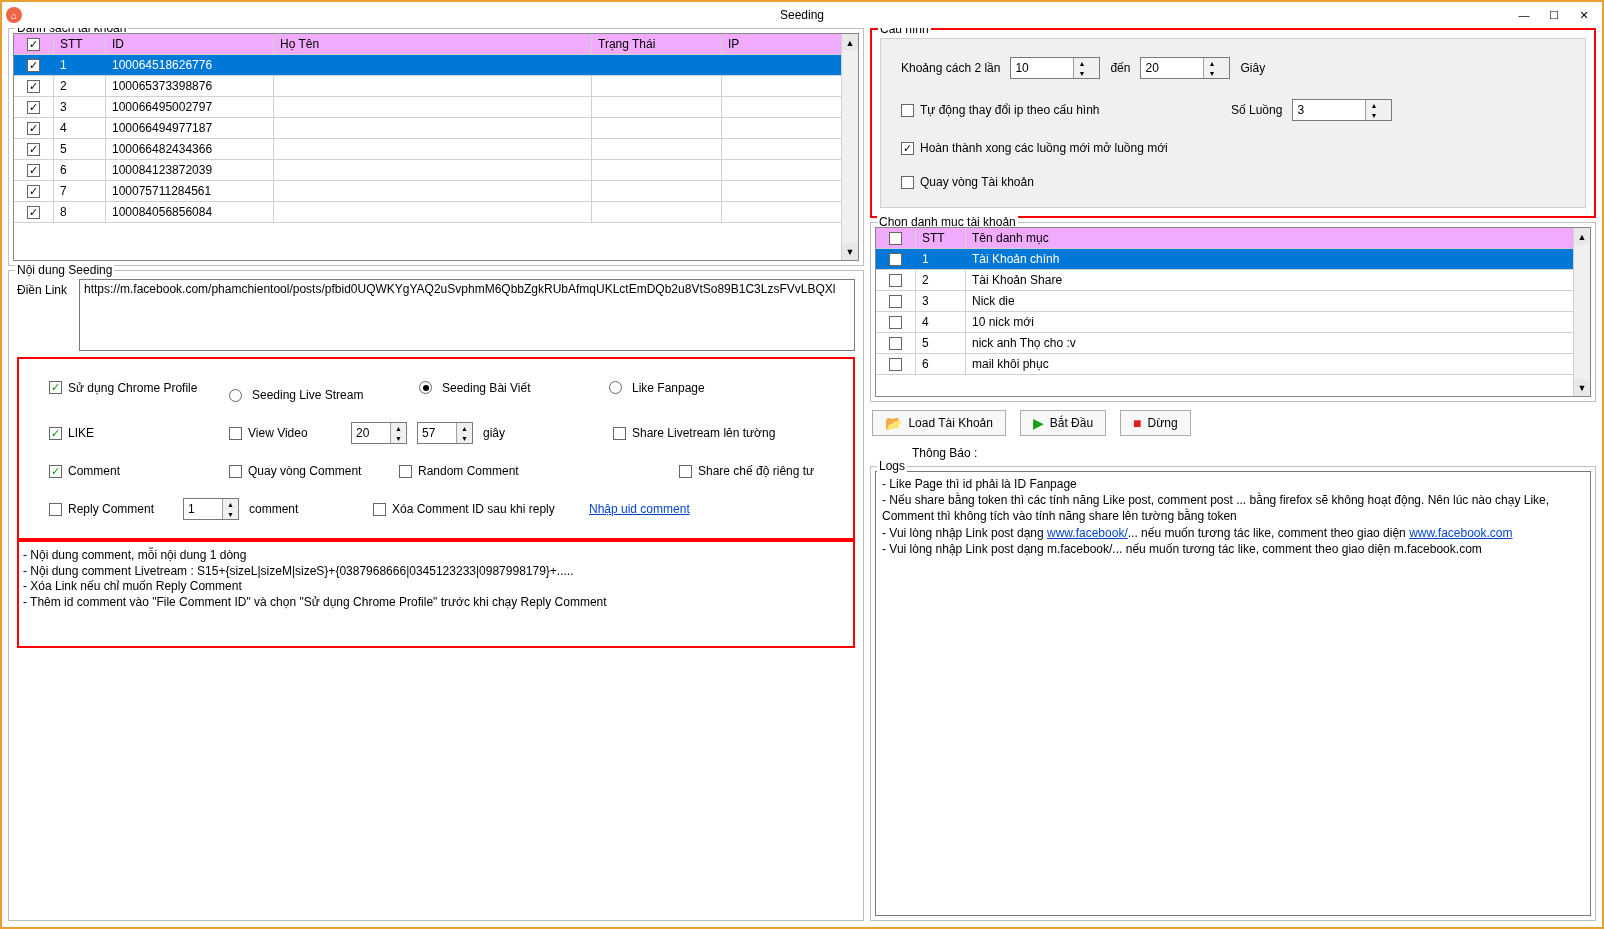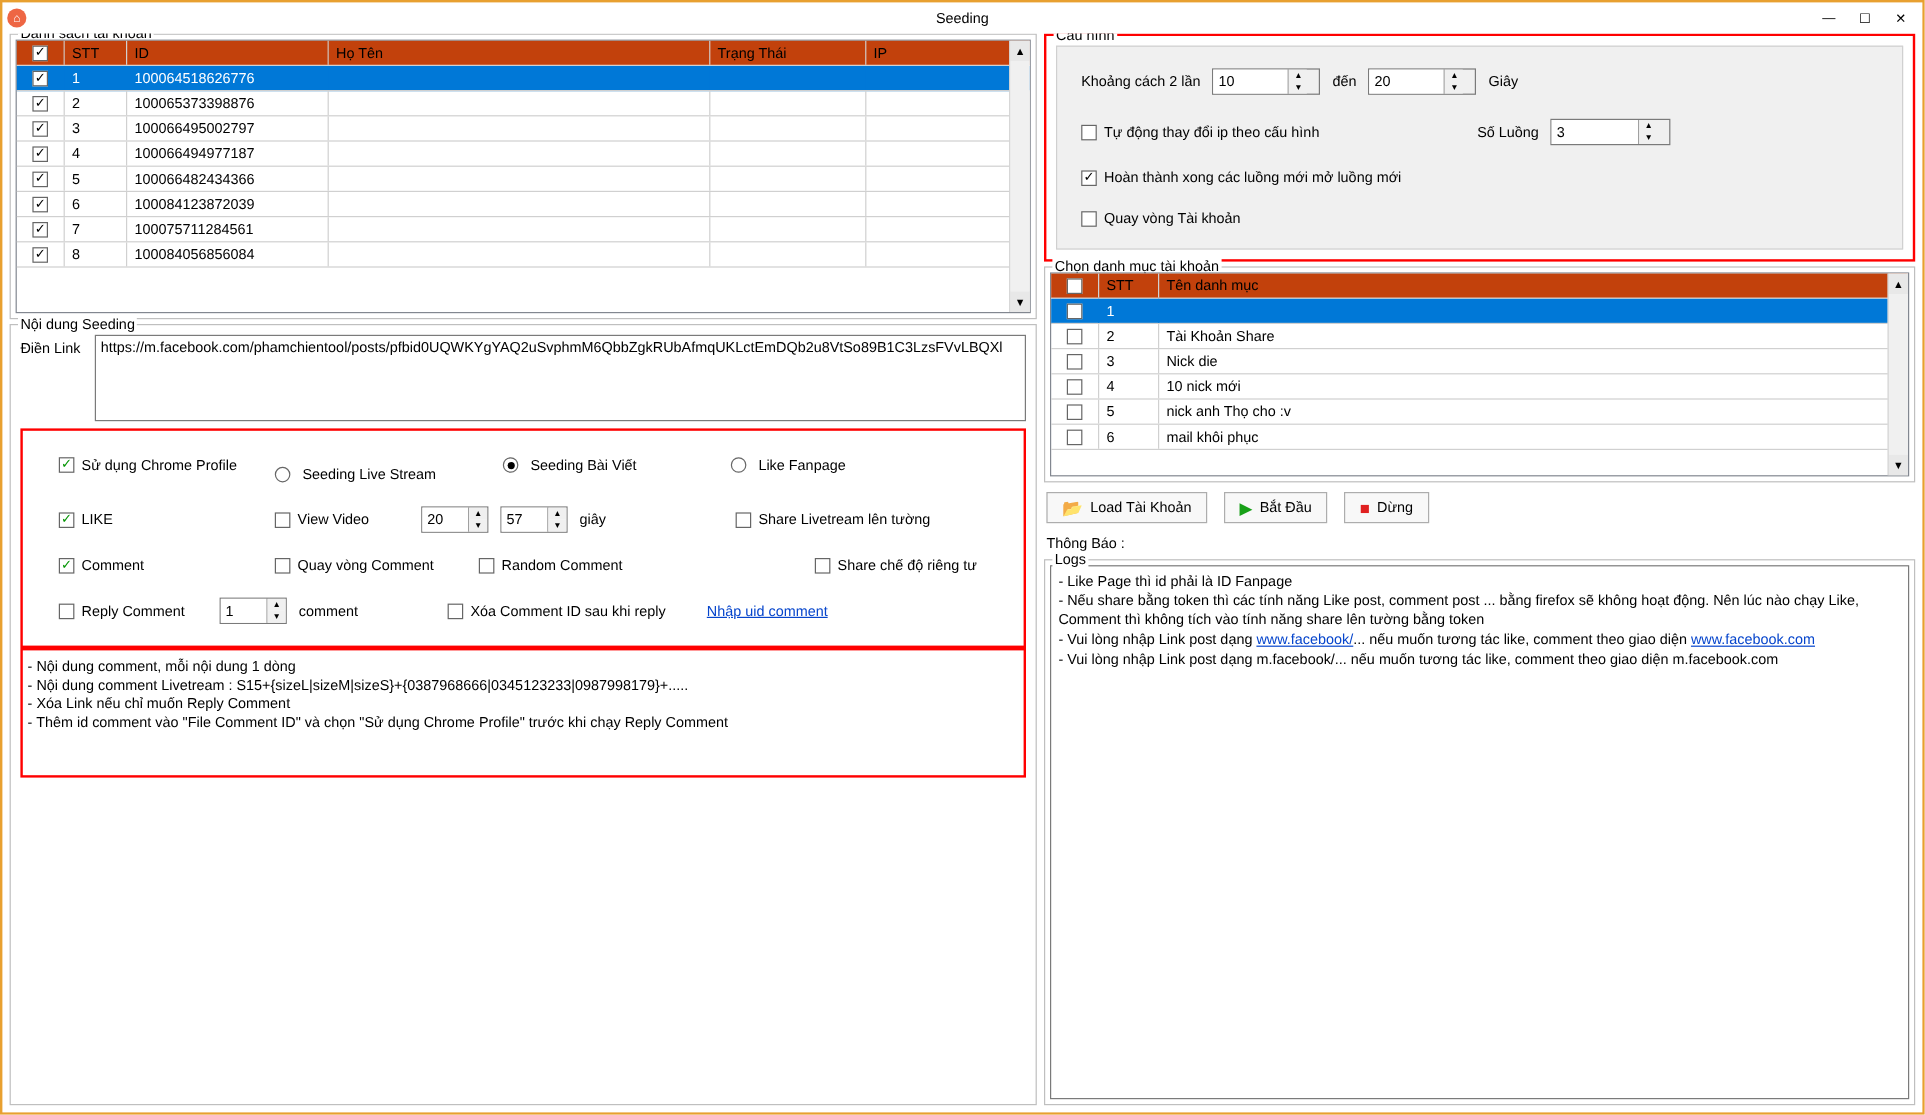--- a/index.html
+++ b/index.html
@@ -75,21 +75,21 @@
 .grid {
   border:1px solid #828790;
   width:100%;
   position:relative;
 }
 .grid-header, .grid-row {
   display:flex;
   border-bottom:1px solid #d0d0d0;
 }
 .grid-header .cell {
-  background:#c2410c;
+  background:#f0abfc;
   border-right:1px solid #d0d0d0;
   padding:3px 6px;
   font-weight:normal;
 }
 .grid-row .cell {
   border-right:1px solid #d0d0d0;
   padding:3px 6px;
 }
 .grid-row.selected { background:#0078d7; color:#fff;}
 .grid-row.selected .cell { border-right-color:#0078d7;}
@@ -488,20 +488,21 @@
               </div>
             <div class="cell cat-col-stt">STT</div>
             <div class="cell cat-col-name">Tên danh mục</div>
           </div>
           <div id="categories-body">
               <div class="grid-row selected">
                 <div class="cell chk cat-col-chk">
                   <span class="chkbox"></span>
                 </div>
                 <div class="cell cat-col-stt">1</div>
+                <div class="cell cat-col-name">Tài Khoản chính</div>
               </div>
               <div class="grid-row">
                 <div class="cell chk cat-col-chk">
                   <span class="chkbox"></span>
                 </div>
                 <div class="cell cat-col-stt">2</div>
                 <div class="cell cat-col-name">Tài Khoản Share</div>
               </div>
               <div class="grid-row">
                 <div class="cell chk cat-col-chk">
@@ -548,21 +549,21 @@
         <button class="btn">
             <span class="btn-icon play">▶</span>
             <span>Bắt Đầu</span>
           </button>
         <button class="btn">
             <span class="btn-icon stop">■</span>
             <span>Dừng</span>
           </button>
       </div>
 
-      <div style="padding:2px 2px;">Thông Báo :</div>
+      <div style="padding:2px 2px;margin-left:40px;">Thông Báo :</div>
 
       <div class="groupbox" style="flex:1; display:flex; flex-direction:column; padding:4px;">
         <span class="legend">Logs</span>
         <div class="logs-box">
           <div>- Like Page thì id phải là ID Fanpage</div>
           <div>- Nếu share bằng token thì các tính năng Like post, comment post ... bằng firefox sẽ không hoạt động. Nên lúc nào chạy Like, Comment thì không tích vào tính năng share lên tường bằng token</div>
           <div><span>- Vui lòng nhập Link post dạng </span><span class="linklike">www.facebook/</span><span>... nếu muốn tương tác like, comment theo giao diện </span><span class="linklike">www.facebook.com</span></div>
           <div>- Vui lòng nhập Link post dạng m.facebook/... nếu muốn tương tác like, comment theo giao diện m.facebook.com</div>
         </div>
       </div>

